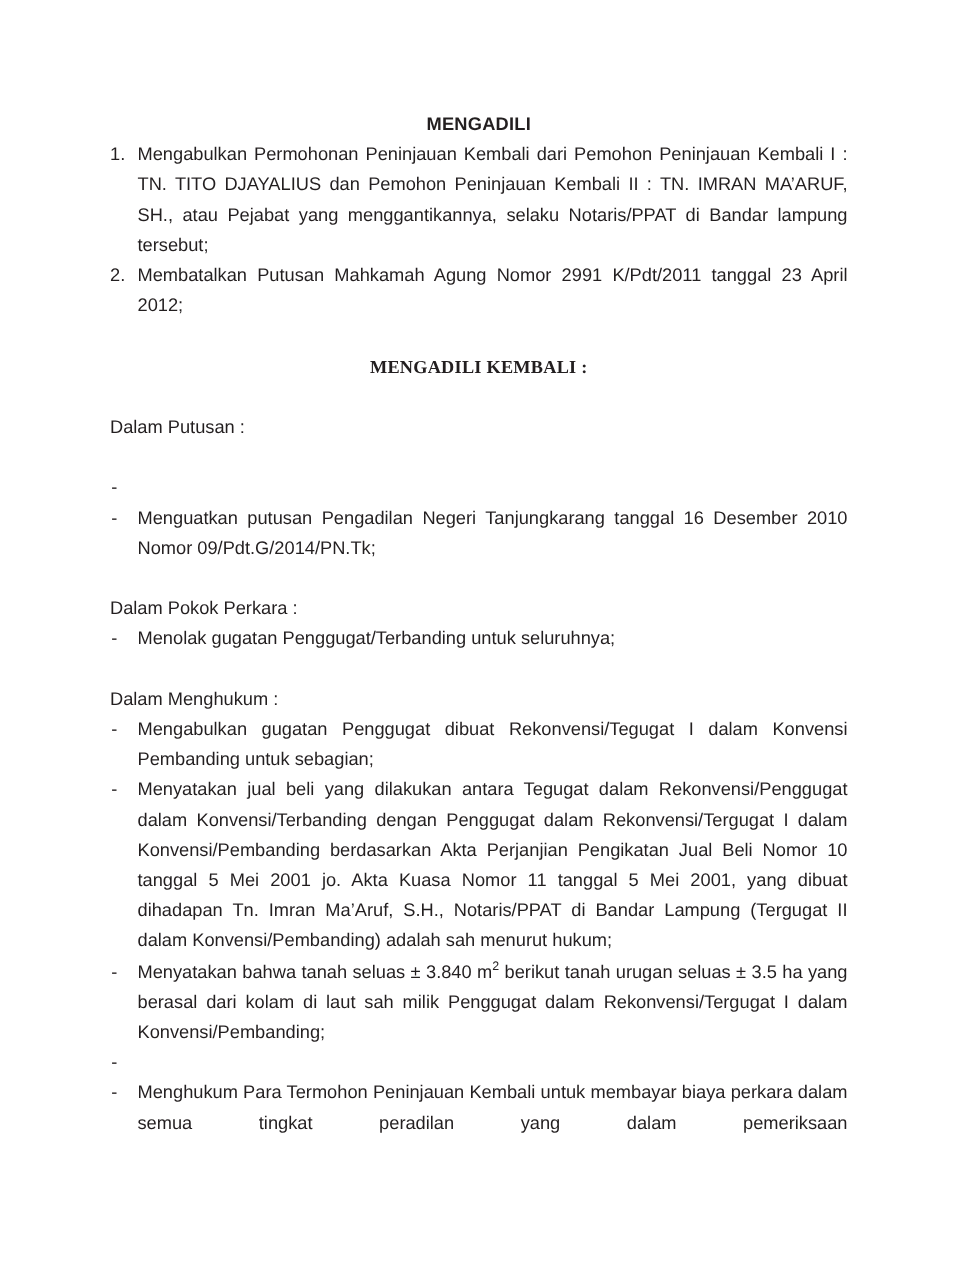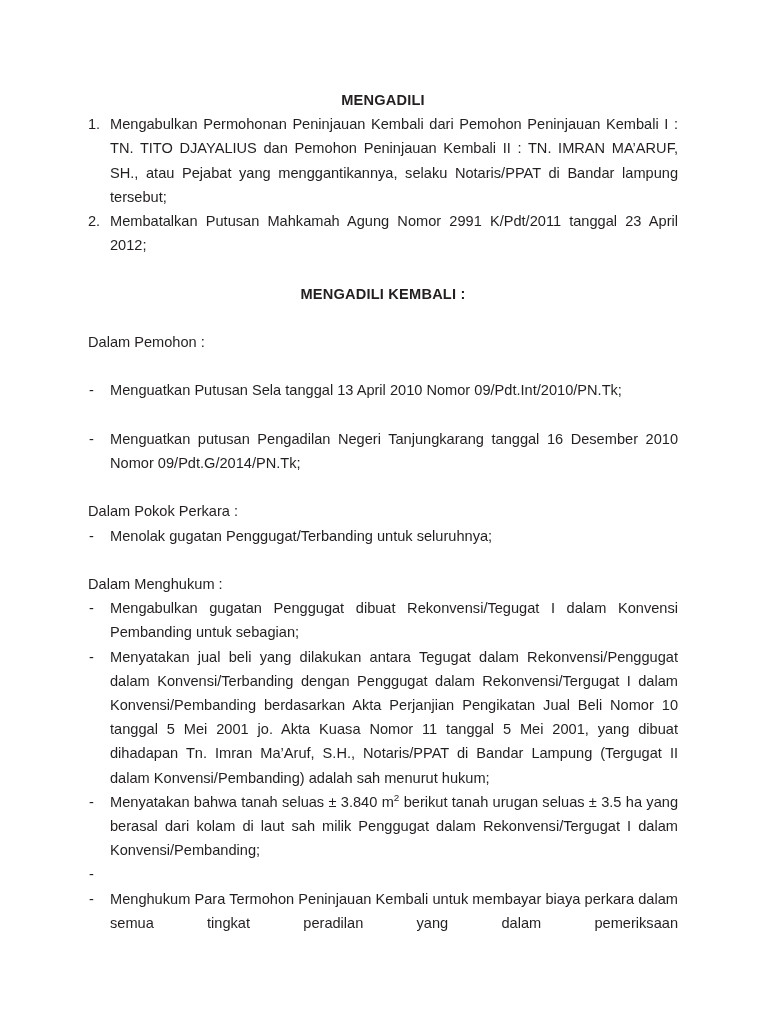--- a/index.html
+++ b/index.html
@@ -30,20 +30,21 @@
   }
   .heading {
     font-weight: bold;
     text-align: center;
     font-size: 14.6px;
     line-height: 24.2px;
     letter-spacing: 0.2px;
   }
   .heading-kembali {
     margin-top: 24.2px;
+    font-family: Liberation Serif, serif;
   }
   .para {
     text-align: justify;
     text-justify: inter-word;
     margin: 0;
   }
   .blankline {
     height: 24.2px;
   }
   
@@ -118,30 +119,29 @@
         <span class="marker">2.</span>
         <span>Membatalkan Putusan Mahkamah Agung Nomor 2991 K/Pdt/2011 tanggal 23 April 2012;</span>
       </li>
     </ol>
 
     <div class="heading heading-kembali">MENGADILI KEMBALI :</div>
 
     <div class="blankline"></div>
 
     <div class="section">
-      <div class="para label-line">Dalam Pemohon :</div>
-    </div>
-
-    <div class="blankline"></div>
-
-    <div class="section">
-      <ul class="dash-list">
-        <li>
-          <span class="marker">-</span>
-          <span>Menguatkan Putusan Sela tanggal 13 April 2010 Nomor 09/Pdt.Int/2010/PN.Tk;</span>
+      <div class="para label-line">Dalam Putusan :</div>
+    </div>
+
+    <div class="blankline"></div>
+
+    <div class="section">
+      <ul class="dash-list">
+        <li>
+          <span class="marker">-</span>
         </li>
       </ul>
     </div>
 
     <div class="blankline"></div>
 
     <div class="section">
       <ul class="dash-list">
         <li>
           <span class="marker">-</span>

